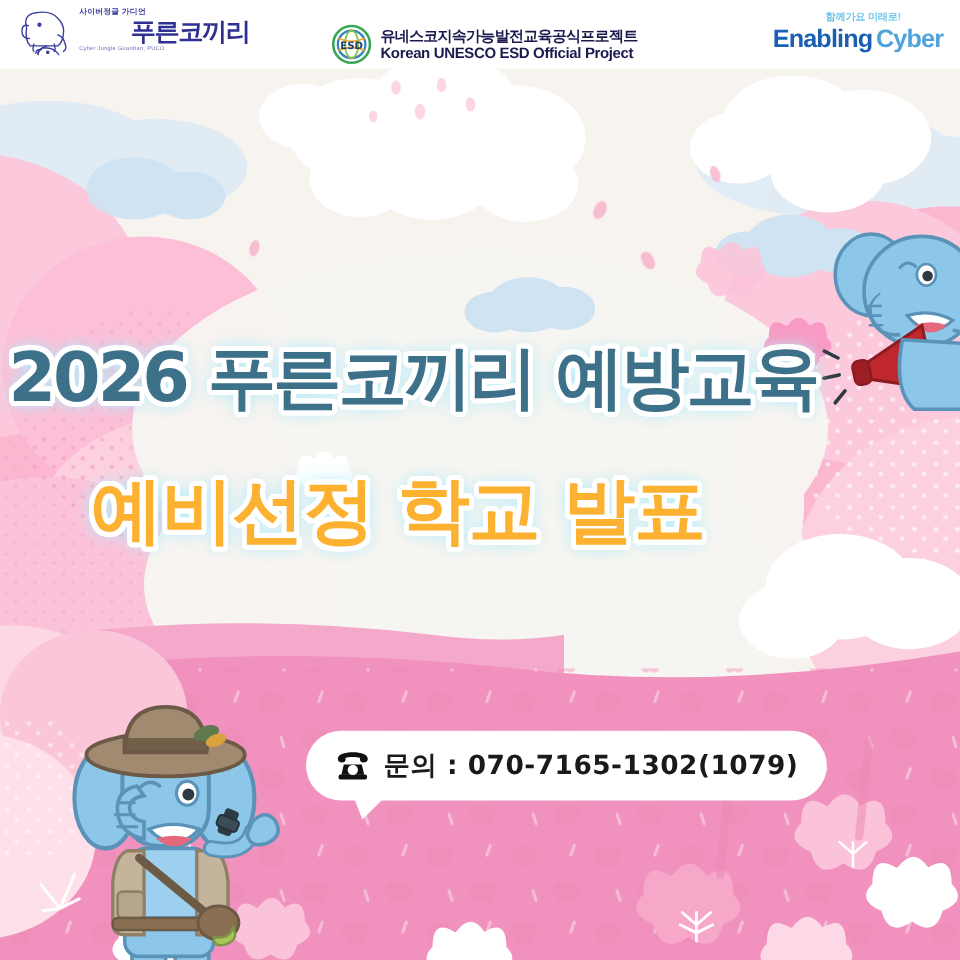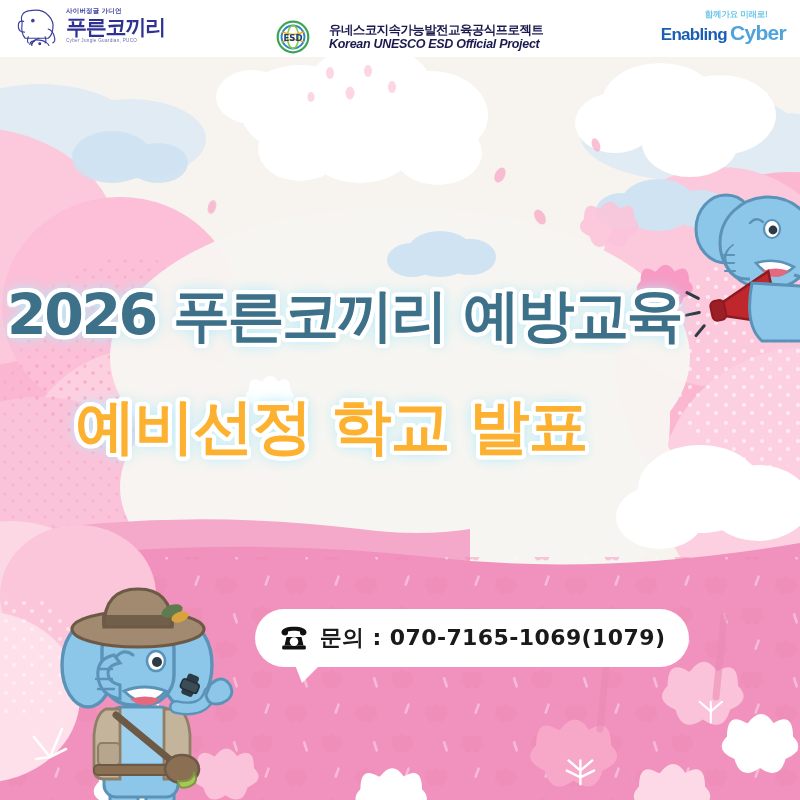--- a/index.html
+++ b/index.html
@@ -42,51 +42,52 @@
     letter-spacing: .2px;
     margin-bottom: 1px;
     white-space: nowrap;
   }
   .pk-main {
     font-size: 21px;
     color: #2e3192;
     font-weight: bold;
     letter-spacing: -1.2px;
     white-space: nowrap;
+    margin-left: 43px;
   }
   .pk-sub {
     font-size: 4.6px;
     color: #6a6fae;
     letter-spacing: .3px;
     margin-top: 2px;
     white-space: nowrap;
   }
 
   
   .logo-center { left: 276px; top: 20px; }
   .esd-badge { width: 34px; height: 34px; flex: 0 0 auto; }
-  .logo-center-text { margin-left: 19px; line-height: 1.12; }
+  .logo-center-text { margin-left: 7px; line-height: 1.12; }
   .esd-kr {
     font-size: 12.5px; font-weight: bold; color: #1a1a4e;
     letter-spacing: -.6px; white-space: nowrap;
   }
   .esd-en {
     font-size: 12.5px; font-weight: bold; color: #1a1a4e;
-    letter-spacing: -.3px; white-space: nowrap; font-style: italic;
+    letter-spacing: -.3px; white-space: nowrap;
   }
 
   
   .logo-right { right: 14px; top: 9px; display:block; text-align: left; }
   .ep-top {
     font-size: 8.5px; font-weight: bold; color: #6fc7ea;
     letter-spacing: -.2px; white-space: nowrap; margin-bottom: 1px; margin-left: 44px;
   }
   .ep-main { white-space: nowrap; line-height: 1; }
   .ep-enabling {
-    font-size: 17px; font-weight: bold; color: #1a5fb4; letter-spacing: -.7px;
+    font-size: 21px; font-weight: bold; color: #1a5fb4; letter-spacing: -.7px;
   }
   .ep-people {
     font-size: 21px; font-weight: bold; color: #4fa3dd; letter-spacing: -.7px;
     margin-left: 3px;
   }
 
   
   .scene {
     position: absolute;
     left: 0; top: 57px;
@@ -484,21 +485,21 @@
     <div class="contact-row">
       <svg class="phone-icon" viewBox="0 0 30 24">
         <path d="M2.5 6.5 C2.5 2.6 7.8 0.8 15 0.8 C22.2 0.8 27.5 2.6 27.5 6.5
                  C27.5 8.6 25.6 9.4 24 9.4 C22.2 9.4 21 8.4 21 6.9 L21 5.6
                  C19.6 5.1 17.5 4.8 15 4.8 C12.5 4.8 10.4 5.1 9 5.6 L9 6.9
                  C9 8.4 7.8 9.4 6 9.4 C4.4 9.4 2.5 8.6 2.5 6.5 Z" fill="#111111"></path>
         <rect x="3.2" y="19.4" width="23.6" height="4.2" rx="1.4" fill="#111111"></rect>
         <path d="M7.5 11 L22.5 11 L24.5 19.6 L5.5 19.6 Z" fill="#111111"></path>
         <circle cx="15" cy="15.6" r="4.3" fill="#ffffff"></circle>
       </svg>
-      <span class="contact-text">문의 :  070-7165-1069(1079)</span>
+      <span class="contact-text">문의 :  070-7165-1302(1079)</span>
     </div>
   </div>
 
   <div class="header-band">
 
     <div class="logo-slot logo-left">
       <svg class="elephant-mark" viewBox="0 0 60 52">
         <g fill="none" stroke="#3a3f9c" stroke-width="1.5" stroke-linejoin="round" stroke-linecap="round">
           <path d="M8 22 q-4-14 10-16 q16-3 24 6 q8 8 6 18 q-1 8-6 12 l-30 0 q-6-6-4-20 z"></path>
           <path d="M10 20 q-7-2-7 6 q0 8 8 8"></path>

